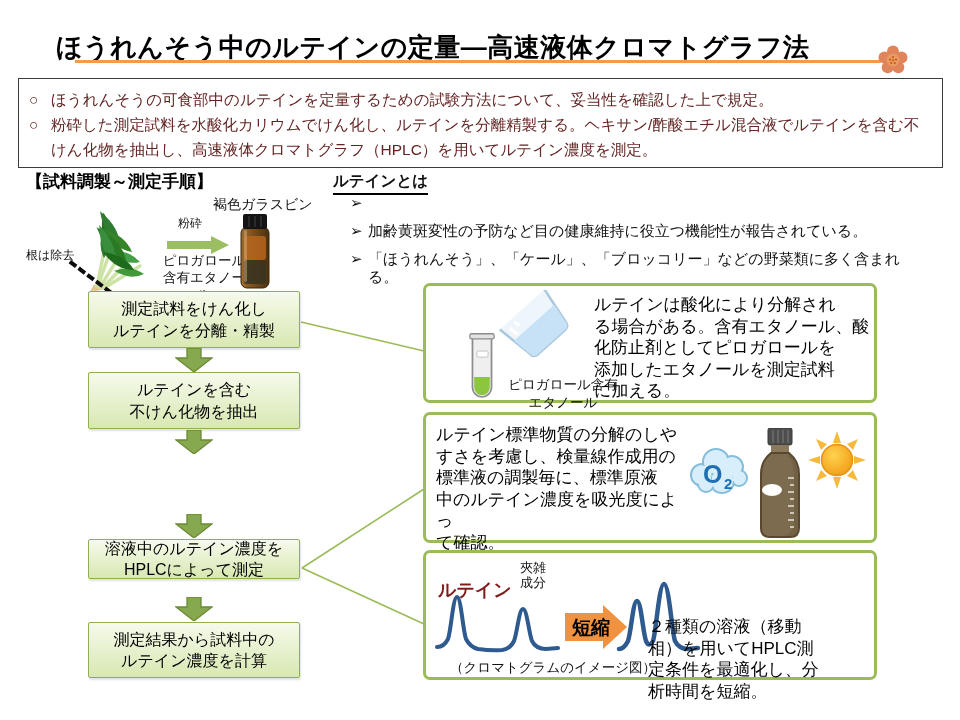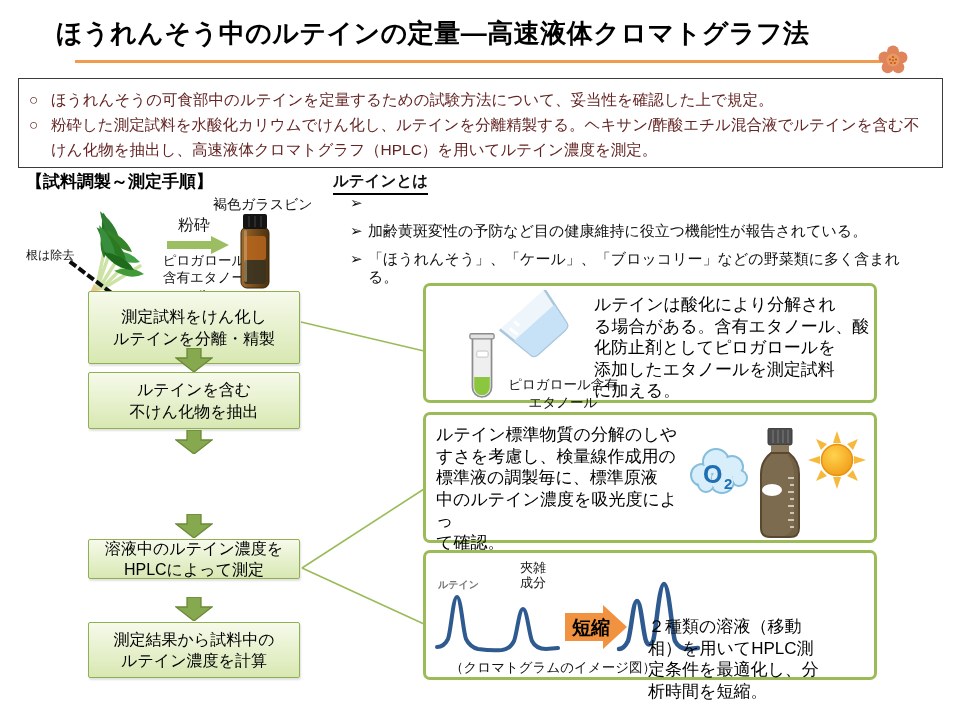--- a/index.html
+++ b/index.html
@@ -2,36 +2,36 @@
 <html><head>
 <meta charset="utf-8">
 <style>
   * { margin:0; padding:0; box-sizing:border-box; }
   body { width:960px; height:720px; background:#ffffff;
          font-family:"Liberation Sans","DejaVu Sans",sans-serif; color:#111; }
   .slide { position:relative; width:960px; height:720px; background:#fff; overflow:hidden; }
   .abs { position:absolute; }
   .pre { white-space:pre-line; }
 
-  .title { left:56px; top:16px; width:860px; font-size:26px; font-weight:bold; color:#000; letter-spacing:0.5px; }
+  .title { left:56px; top:30px; width:860px; font-size:26px; font-weight:bold; color:#000; letter-spacing:0.5px; }
   .title-line { left:75px; top:60px; width:806px; height:3px; background:#F29B4D; }
   .flower { left:878px; top:45px; }
 
   .summary-box { left:18px; top:78px; width:925px; height:90px; border:1.6px solid #3b3b3b;
                  background:#fff; padding:8px 10px 6px 10px; }
   .sum-point { display:flex; font-size:15.5px; line-height:1.62; color:#632423; }
   .sum-point .marker { flex:0 0 22px; }
   .sum-point .sum-text { flex:1; }
 
   .proc-heading { left:26px; top:170px; font-size:17px; font-weight:bold; color:#000; }
 
   .root-note { left:26px; top:247px; font-size:12px; }
   .dash-line { left:71px; top:260px; width:52px; border-top:4px dashed #0d0d0d;
                transform:rotate(37deg); transform-origin:left top; }
-  .grind-label { left:178px; top:215px; font-size:16px; }
+  .grind-label { left:178px; top:215px; font-size:12px; }
   .grind-arrow { left:167px; top:236px; }
   .solvent-label { left:158px; top:253px; width:92px; font-size:13.5px; line-height:1.25; text-align:center; }
   .vial-label { left:213px; top:196px; font-size:14px; }
 
   .flow-box { left:88px; width:212px; border:1.6px solid #8FAF50; border-radius:2px;
               background:linear-gradient(#F6FAEB, #D8E8B2); display:flex; align-items:center;
               justify-content:center; text-align:center; font-size:16px; line-height:1.32;
               color:#000; box-shadow:1px 2px 2px rgba(0,0,0,0.12); z-index:2; }
   .flow-arrow { left:175px; z-index:2; }
 
@@ -51,21 +51,21 @@
   .rbox3 .callout-text { left:222px; top:32px; width:228px;margin-top:31px; }
 
   .tube-icon { left:38px; top:46px; }
   .beaker-icon { left:62px; top:4px; }
   .rbox1-label { left:72px; top:90px; width:130px; font-size:13.5px; line-height:1.3; text-align:center; }
 
   .o2-cloud { left:260px; top:30px; }
   .bottle-icon { left:328px; top:13px; }
   .sun-icon { left:380px; top:14px; }
 
-  .peak-label { left:12px; top:25px; font-size:10px; font-weight:bold; color:#737373; }
+  .peak-label { left:12px; top:25px; font-size:18px; font-weight:bold; color:#7f1d1d; }
   .impurity-label { left:94px; top:8px; font-size:13px; line-height:1.15; text-align:center; }
   .chroma-before { left:8px; top:38px; }
   .chroma-after { left:190px; top:26px; }
   .shorten-arrow { left:139px; top:52px; }
   .shorten-label { left:146px; top:62px; font-size:19px; font-weight:bold; color:#000; }
   .chroma-caption { left:22px; top:106px; width:210px; font-size:13.5px; text-align:center; }
 
   .connectors { left:0; top:0; z-index:1; pointer-events:none; }
 </style>
 </head>
@@ -175,21 +175,21 @@
     <rect x="6" y="22" width="22" height="24" rx="3" fill="#B5651D" opacity="0.85"></rect>
     <rect x="6" y="46" width="22" height="24" rx="3" fill="#3A3320" opacity="0.9"></rect>
     <rect x="6" y="16" width="3" height="52" rx="1.5" fill="#D9B98A" opacity="0.45"></rect>
     <rect x="5" y="0" width="24" height="15" rx="2" fill="#141414"></rect>
     <line x1="11" y1="2" x2="11" y2="13" stroke="#333" stroke-width="1.5"></line>
     <line x1="17" y1="2" x2="17" y2="13" stroke="#333" stroke-width="1.5"></line>
     <line x1="23" y1="2" x2="23" y2="13" stroke="#333" stroke-width="1.5"></line>
   </svg>
   <div class="abs vial-label">褐色ガラスビン</div>
 
-  <div class="abs flow-box pre" style="top:291px; height:73px;">測定試料をけん化し
+  <div class="abs flow-box pre" style="top:291px; height:57px;">測定試料をけん化し
 ルテインを分離・精製</div>
   <div class="abs flow-box pre" style="top:372px; height:57px;">ルテインを含む
 不けん化物を抽出</div>
   <div class="abs flow-box pre" style="top:539px; height:40px;">溶液中のルテイン濃度を
 HPLCによって測定</div>
   <div class="abs flow-box pre" style="top:622px; height:56px;">測定結果から試料中の
 ルテイン濃度を計算</div>
 
   <svg class="abs flow-arrow" style="top:348px;" width="38" height="24" viewBox="0 0 38 24">
     <polygon points="12,0 26,0 26,10 37,10 19,24 1,10 12,10" fill="#86A84F" stroke="#6B8A35" stroke-width="1.3"></polygon>

